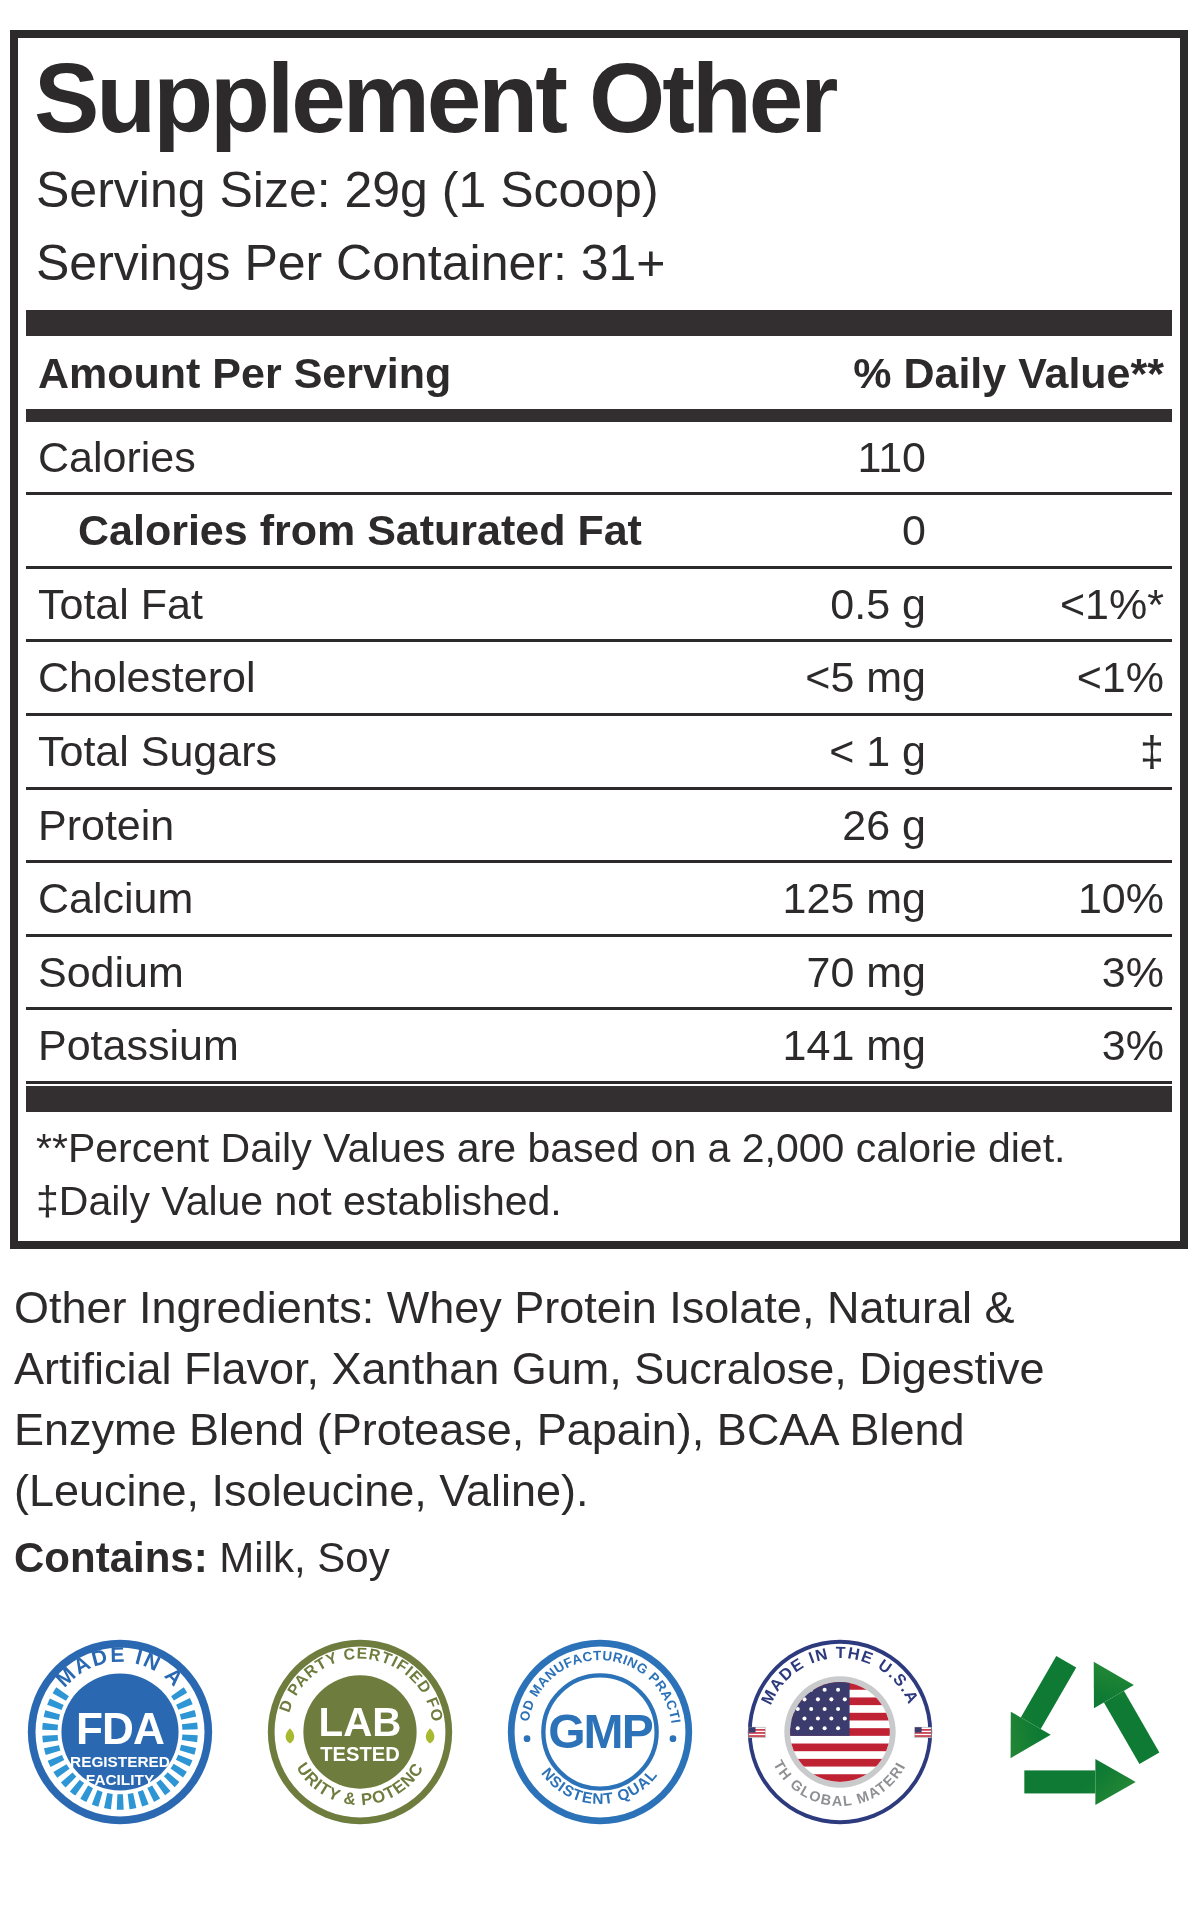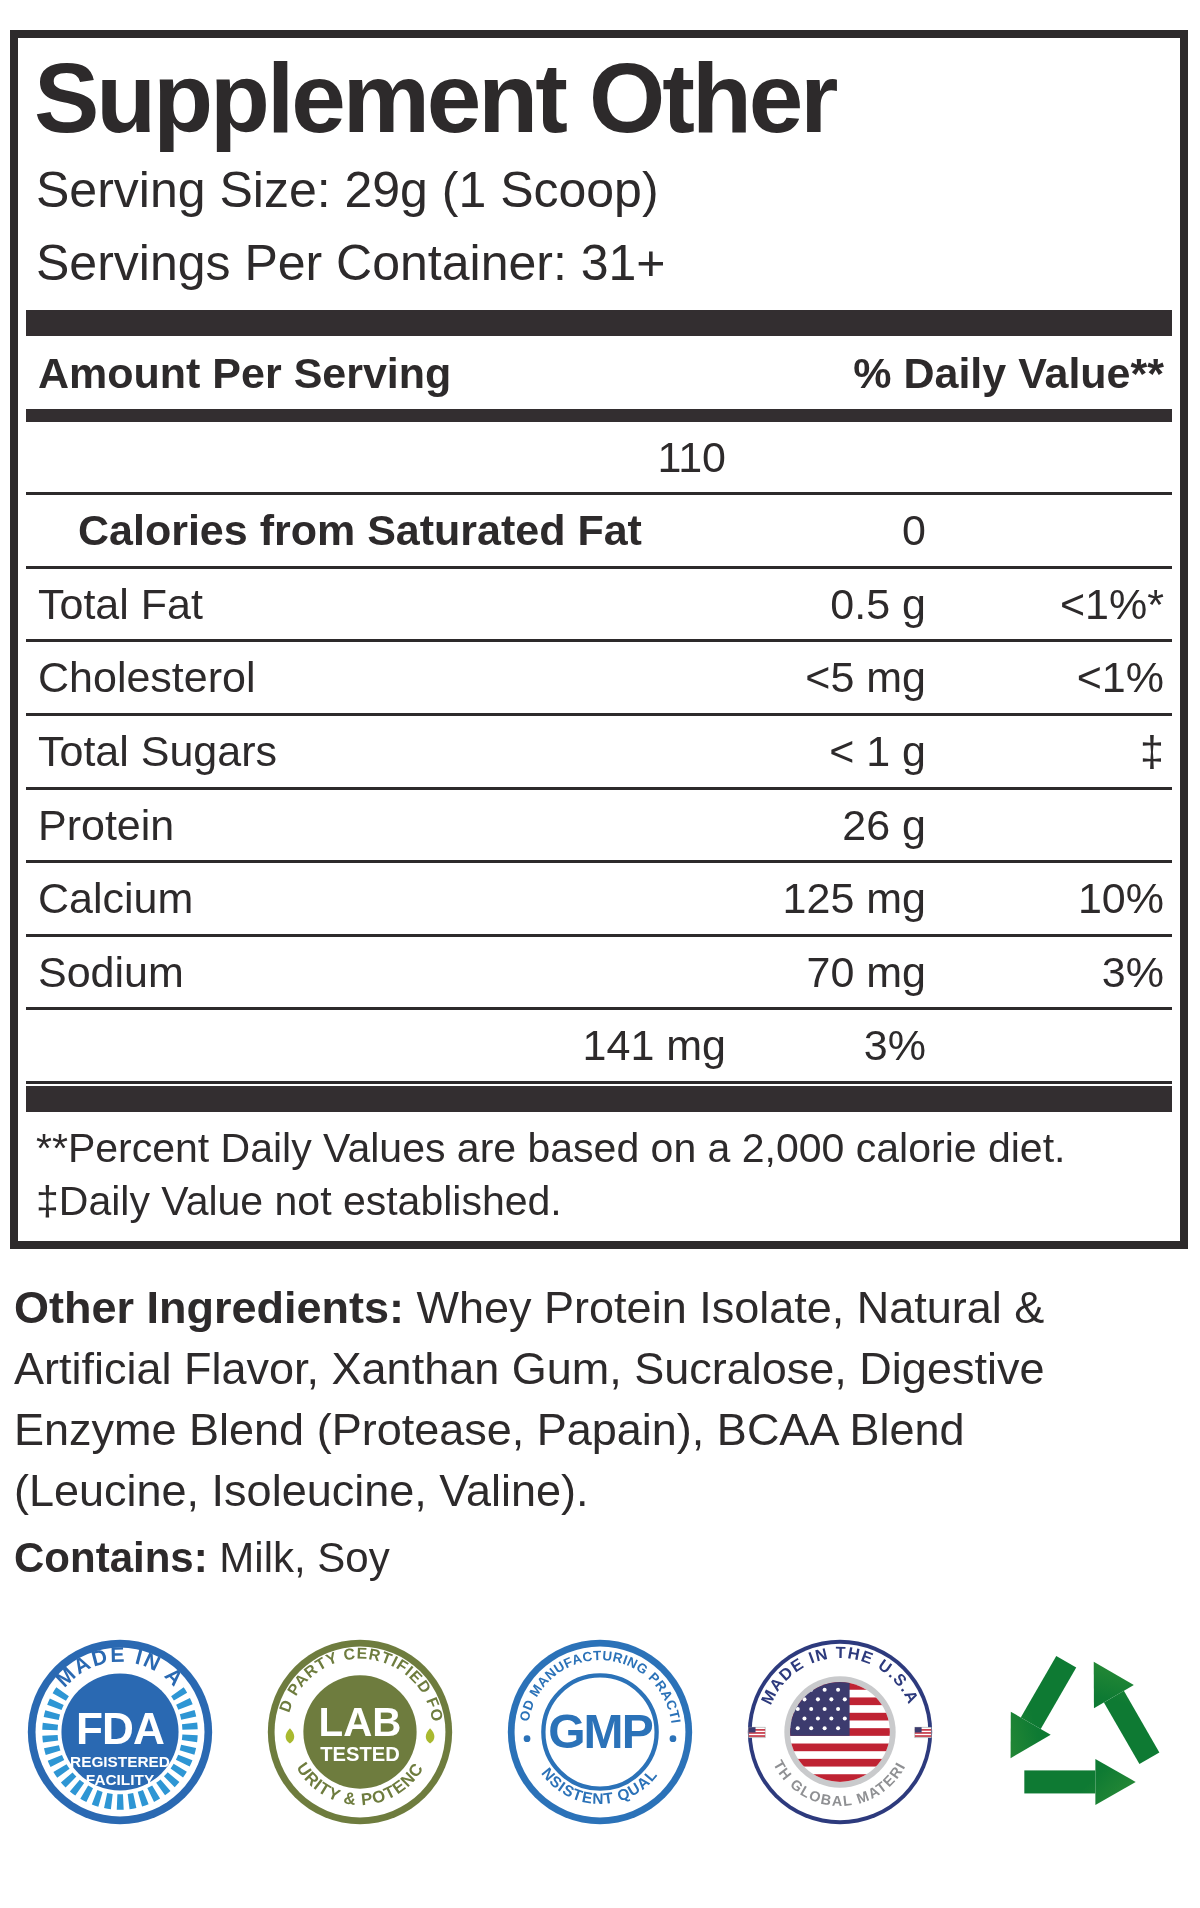--- a/index.html
+++ b/index.html
@@ -24,21 +24,21 @@
     border-bottom:3px solid #2d2a2b; }
   .nf-row:last-of-type { border-bottom:none; }
   .nf-row .lbl { text-align:left; }
   .nf-row.indent .lbl { padding-left:40px;font-weight:bold; }
   .nf-row .amt { text-align:right; }
   .nf-row .dv  { text-align:right; }
 
   .nf-foot { font-size:41px; line-height:1.3; padding:10px 8px 2px 10px; }
 
   .ingredients { margin:28px 20px 0 14px; font-size:45px; line-height:1.36; max-width:1095px; }
-  .ingredients .b { font-weight:bold;margin-top:40px; }
+  .ingredients .b { font-weight:normal;margin-top:40px; }
   .contains { margin:8px 20px 9px 14px; font-size:42px; line-height:1.36; }
   .contains .b { font-weight:bold; }
 
   .badges { display:flex; justify-content:space-between; align-items:center;
     padding:0 24px; margin-top:48px; }
   .badge { width:192px; height:196px; }
   .badge svg { width:100%; height:100%; display:block; }
   .arcText { font-family:"Liberation Sans", sans-serif; font-weight:bold; }
 </style>
 </head>
@@ -52,20 +52,21 @@
   <div class="bar-thick"></div>
 
   <div class="nf-header">
     <span>Amount Per Serving</span>
     <span>% Daily Value**</span>
   </div>
 
   <div class="bar-mid"></div>
 
   <div class="nf-row">
+    <span class="lbl">Calories</span>
     <span class="amt">110</span>
     <span class="dv"></span>
   </div>
   <div class="nf-row indent">
     <span class="lbl">Calories from Saturated Fat</span>
     <span class="amt">0</span>
     <span class="dv"></span>
   </div>
   <div class="nf-row">
     <span class="lbl">Total Fat</span>
@@ -91,20 +92,21 @@
     <span class="lbl">Calcium</span>
     <span class="amt">125 mg</span>
     <span class="dv">10%</span>
   </div>
   <div class="nf-row">
     <span class="lbl">Sodium</span>
     <span class="amt">70 mg</span>
     <span class="dv">3%</span>
   </div>
   <div class="nf-row">
+    <span class="lbl">Potassium</span>
     <span class="amt">141 mg</span>
     <span class="dv">3%</span>
   </div>
 
   <div class="bar-bottom"></div>
 
   <div class="nf-foot">
     <div>**Percent Daily Values are based on a 2,000 calorie diet.</div>
     <div>‡Daily Value not established.</div>
   </div>

